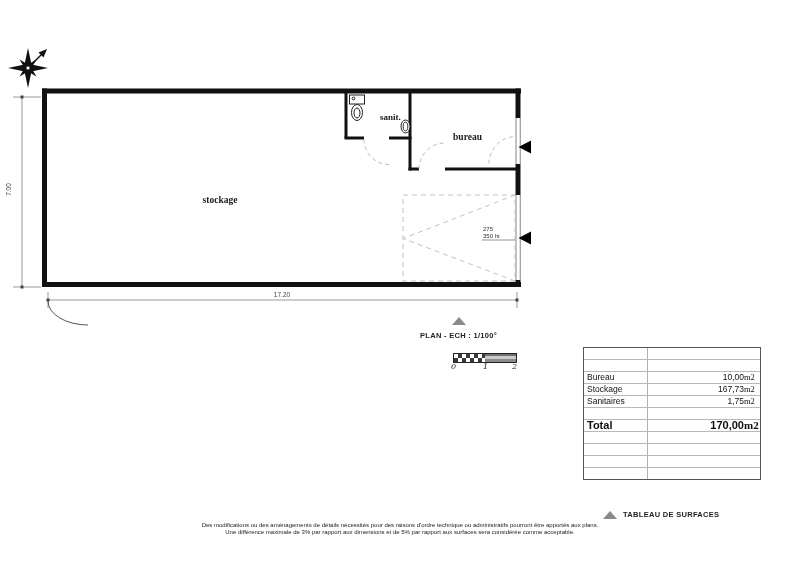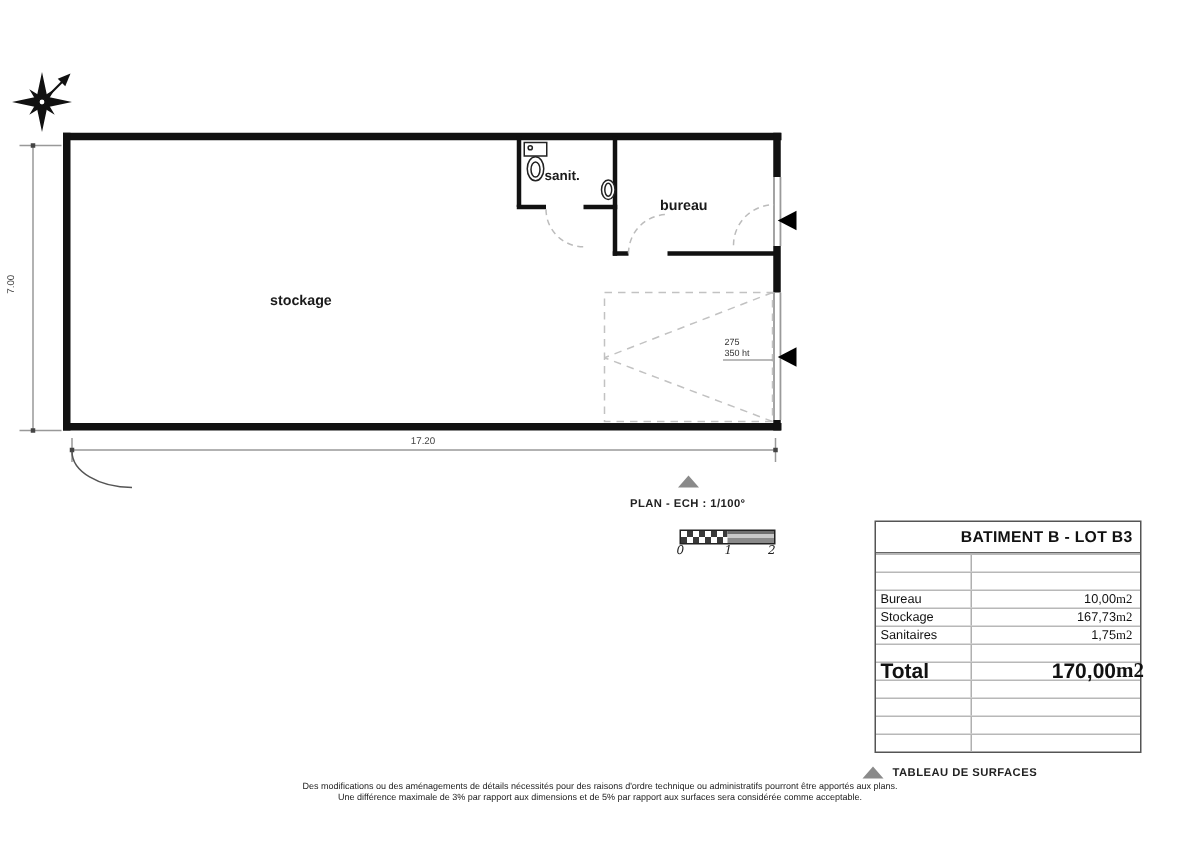--- a/index.html
+++ b/index.html
@@ -2,21 +2,21 @@
 <html><head>
 <meta charset="utf-8">
 <style>
   html,body{margin:0;padding:0;background:#fff;}
   #stage{
     position:relative;width:800px;height:565px;background:#ffffff;overflow:hidden;
     font-family:"Liberation Sans", sans-serif;color:#111;
   }
   #plan-svg{position:absolute;left:0;top:0;}
   .lbl{position:absolute;font-weight:bold;color:#1a1a1a;}
-  .room-label{font-size:9.5px;}
+  .room-label{font-size:9.5px;text-align:center;font-family:Liberation Serif, serif;}
   .dim-v{
     position:absolute;left:-9px;top:186px;width:34px;text-align:center;
     transform:rotate(-90deg);font-size:6.5px;color:#444;
   }
   .dim-h{position:absolute;left:262px;top:291px;width:40px;text-align:center;font-size:6.5px;color:#444;}
   .door-note{position:absolute;left:483px;top:226px;width:32px;font-size:6px;line-height:6.5px;color:#333;}
   .caption{position:absolute;display:flex;align-items:center;gap:6px;}
   .tri{width:0;height:0;border-left:7px solid transparent;border-right:7px solid transparent;border-bottom:8px solid #8a8a8a;}
   .caption span{font-weight:bold;font-size:7.5px;letter-spacing:.3px;color:#222;}
   
@@ -27,21 +27,21 @@
   .scale-num{position:absolute;top:362px;font-family:"DejaVu Serif",serif;font-style:italic;font-size:8px;color:#222;}
   
   #surface-table{position:absolute;left:583px;top:347px;width:176px;border:1px solid #555;background:#fff;}
   #surface-table .title{height:20px;line-height:20px;font-weight:bold;font-size:10.5px;text-align:right;
     padding-right:5px;border-bottom:1px solid #666;letter-spacing:.2px;}
   .t-row{display:flex;height:11px;border-top:1px solid #b8b8b8;font-size:8.5px;line-height:11px;}
   .t-row:first-of-type{border-top:none;}
   .t-row .c-label{width:60px;padding-left:3px;border-right:1px solid #b0b0b0;overflow:hidden;}
   .t-row .c-val{flex:1;text-align:right;}
   .t-row .c-unit{width:16px;text-align:left;padding-left:0;font-family:Liberation Serif, serif;}
-  .t-row.total{font-weight:bold;font-size:14px;align-items:center;}
+  .t-row.total{font-weight:bold;font-size:11px;align-items:center;}
   
   #footnote{position:absolute;left:0;right:0;top:522px;text-align:center;font-size:6px;line-height:7px;color:#222;}
 </style>
 </head>
 <body>
 
 <div id="stage">
 
   <svg id="plan-svg" width="800" height="565" viewBox="0 0 800 565">
 
@@ -143,21 +143,20 @@
 
   <div id="scalebar">
     <div class="checker"></div>
     <div class="solid"></div>
   </div>
   <span class="scale-num" style="left:451px;">0</span>
   <span class="scale-num" style="left:483px;">1</span>
   <span class="scale-num" style="left:512px;">2</span>
 
   <div id="surface-table">
-    <div class="title">BATIMENT B - LOT B3</div>
 
     <div class="t-row">
         <div class="c-label"></div>
         <div class="c-val"></div>
         <div class="c-unit"></div>
       </div>
     <div class="t-row">
         <div class="c-label"></div>
         <div class="c-val"></div>
         <div class="c-unit"></div>
@@ -206,21 +205,21 @@
         <div class="c-val"></div>
         <div class="c-unit"></div>
       </div>
     <div class="t-row">
         <div class="c-label"></div>
         <div class="c-val"></div>
         <div class="c-unit"></div>
       </div>
   </div>
 
-  <div class="caption" style="left:575px;top:510px;">
+  <div class="caption" style="left:603px;top:510px;">
     <div class="tri"></div>
     <span>TABLEAU DE SURFACES</span>
   </div>
 
   <div id="footnote">
     <div>Des modifications ou des aménagements de détails nécessités pour des raisons d'ordre technique ou administratifs pourront être apportés aux plans.</div>
     <div>Une différence maximale de 3% par rapport aux dimensions et de 5% par rapport aux surfaces sera considérée comme acceptable.</div>
   </div>
 
 </div>

